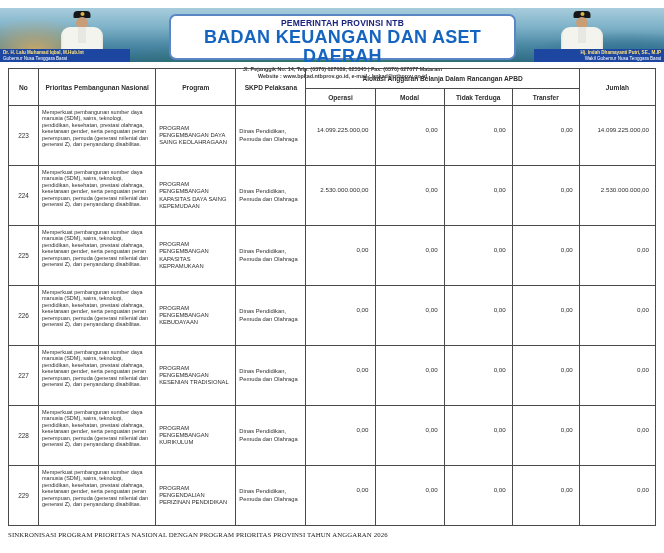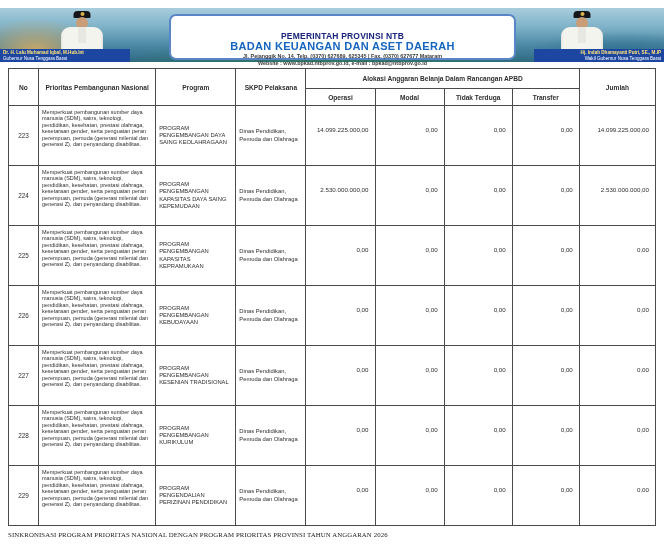--- a/index.html
+++ b/index.html
@@ -24,24 +24,24 @@
   .officer .body::after { content:""; position:absolute; left:50%; transform:translateX(-50%); top:0; width:8px; height:16px; background:#e8e8e2; }
   .caption { position:absolute; bottom:0; width:130px; background:#1d46a0; padding:1px 3px; line-height:1.2; }
   .caption .nm { font-size:4.6px; font-weight:bold; color:#ffe27a; white-space:nowrap; overflow:hidden; }
   .caption .tt { font-size:4.6px; color:#ffffff; white-space:nowrap; overflow:hidden; }
   #caption-left { left:0; }
   #caption-right { right:0; text-align:right; }
 
   #center-box {
     position:absolute; left:169px; top:6px; width:347px; height:46px;
     background:#ffffff; border:2px solid #5a86c8; border-radius:7px;
-    text-align:center; padding-top:15px;
+    text-align:center; padding-top:2px;
   }
   #org1 { font-size:8.5px; font-weight:bold; color:#1a237e; letter-spacing:.2px; }
-  #org2 { font-size:11px; font-weight:bold; color:#1565c0; letter-spacing:.3px; line-height:1.05; }
+  #org2 { font-size:18px; font-weight:bold; color:#1565c0; letter-spacing:.3px; line-height:1.05; }
   .addr { font-size:5.4px; font-weight:bold; color:#3a3a3a; line-height:1.35; }
 
   
   #report-table {
     position:absolute; left:8px; top:68px; width:648px;
     border-collapse:collapse; table-layout:fixed;
   }
   #report-table th, #report-table td {
     border:1px solid #4a4a4a; color:#2f2f2f; overflow:hidden;
   }

